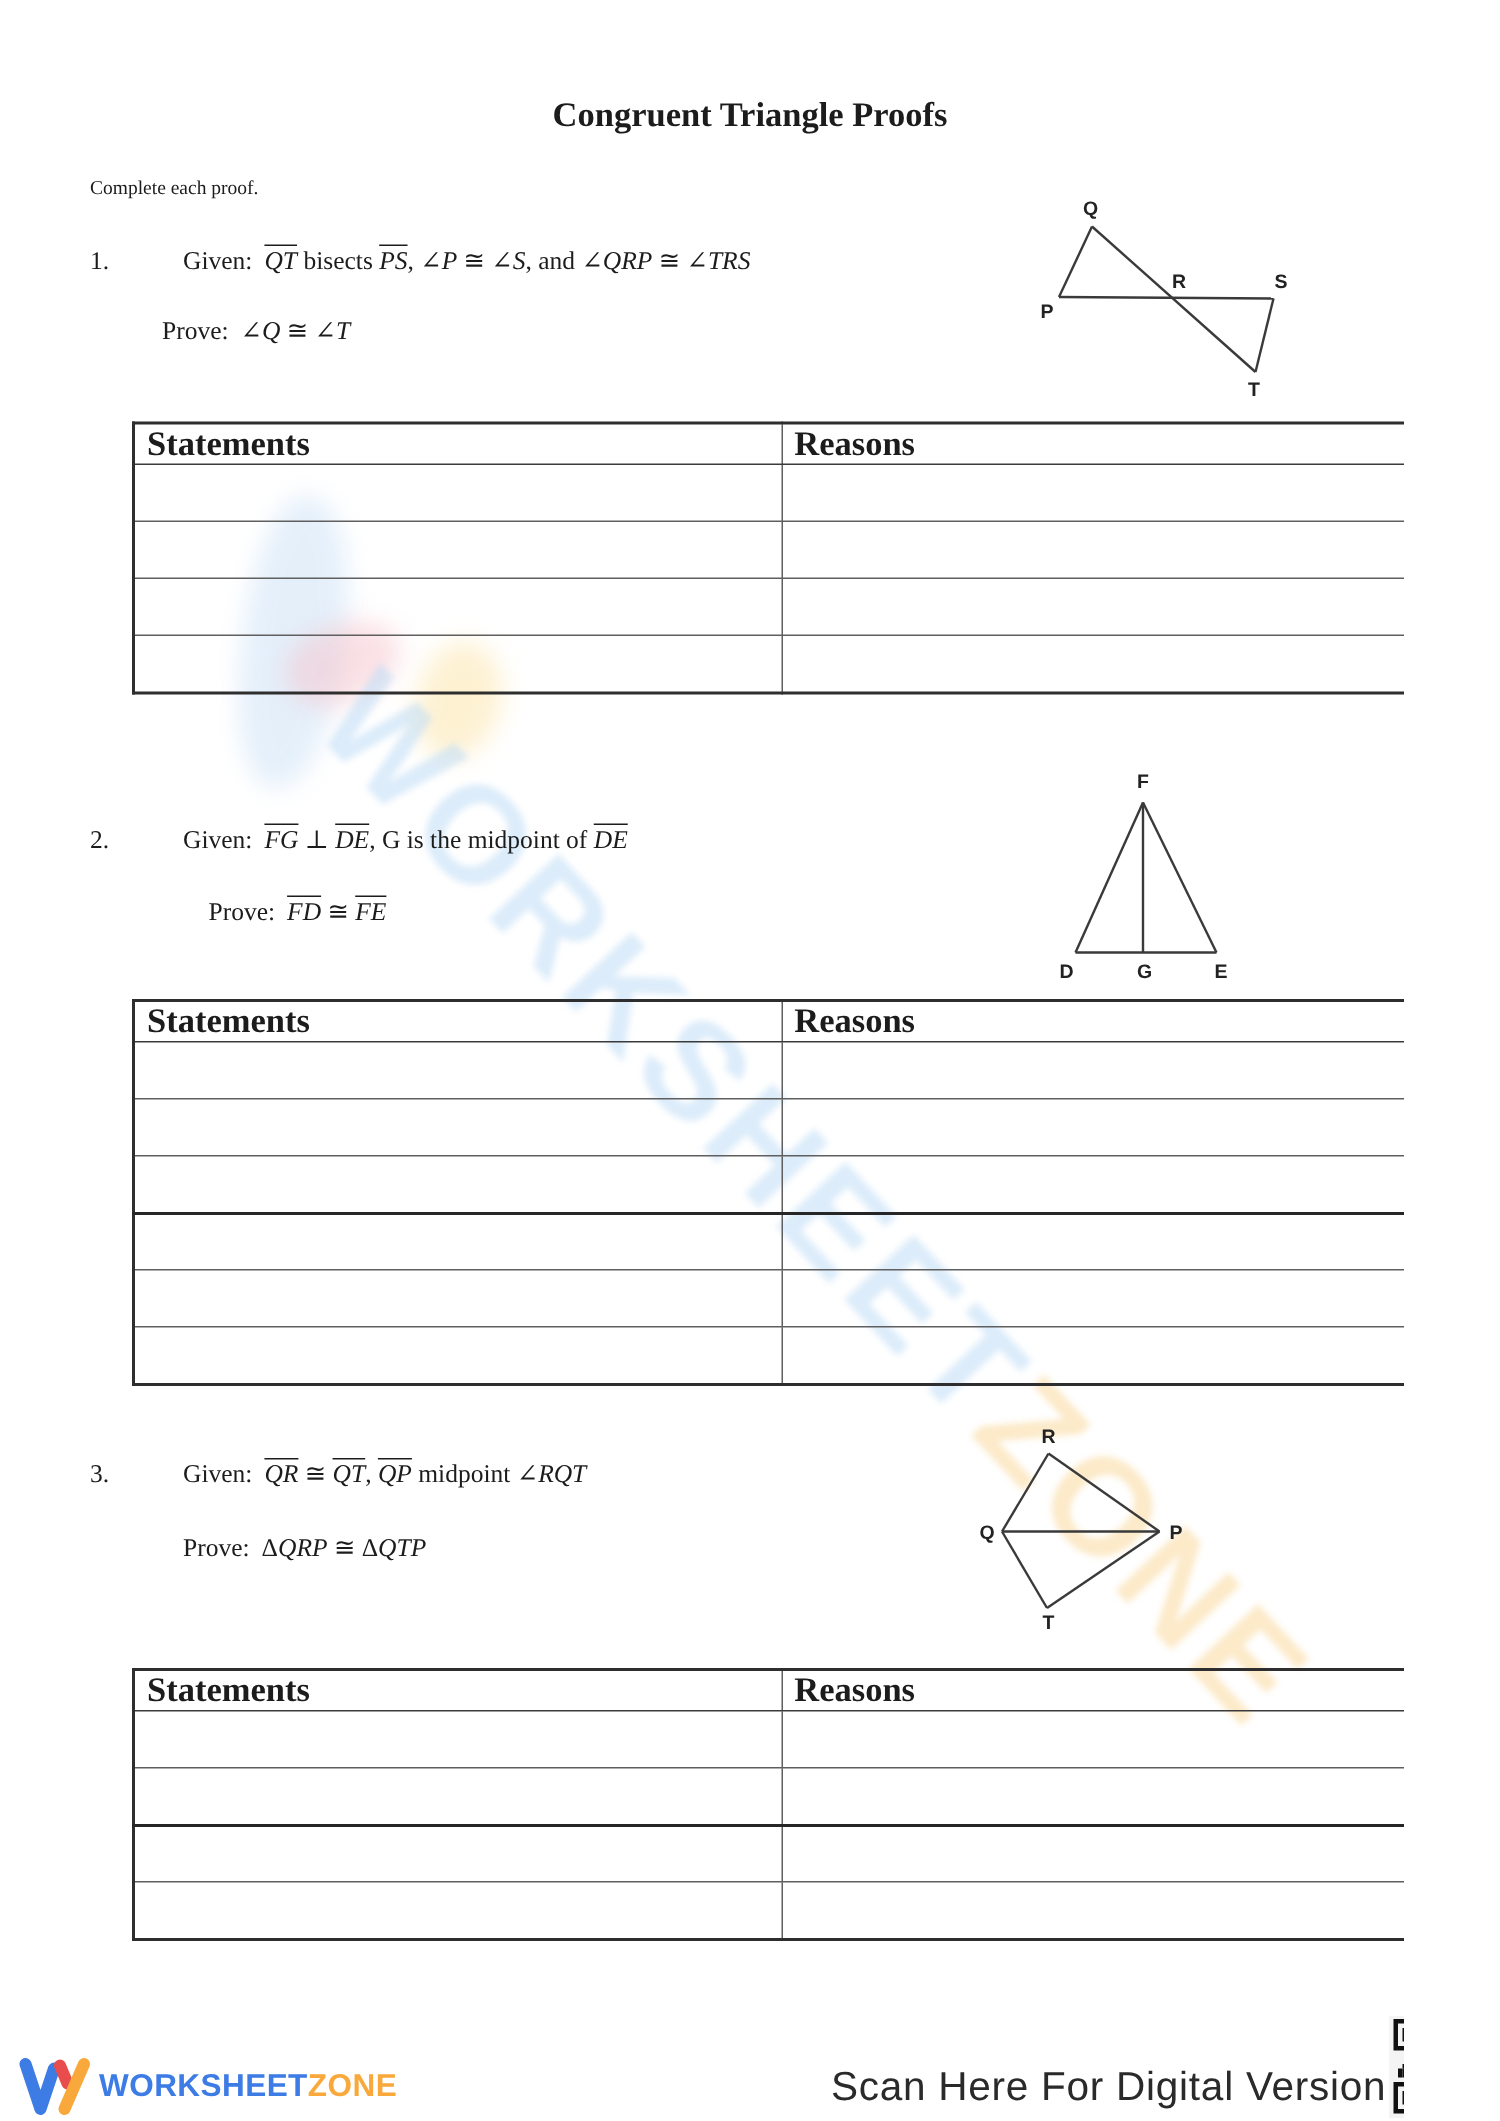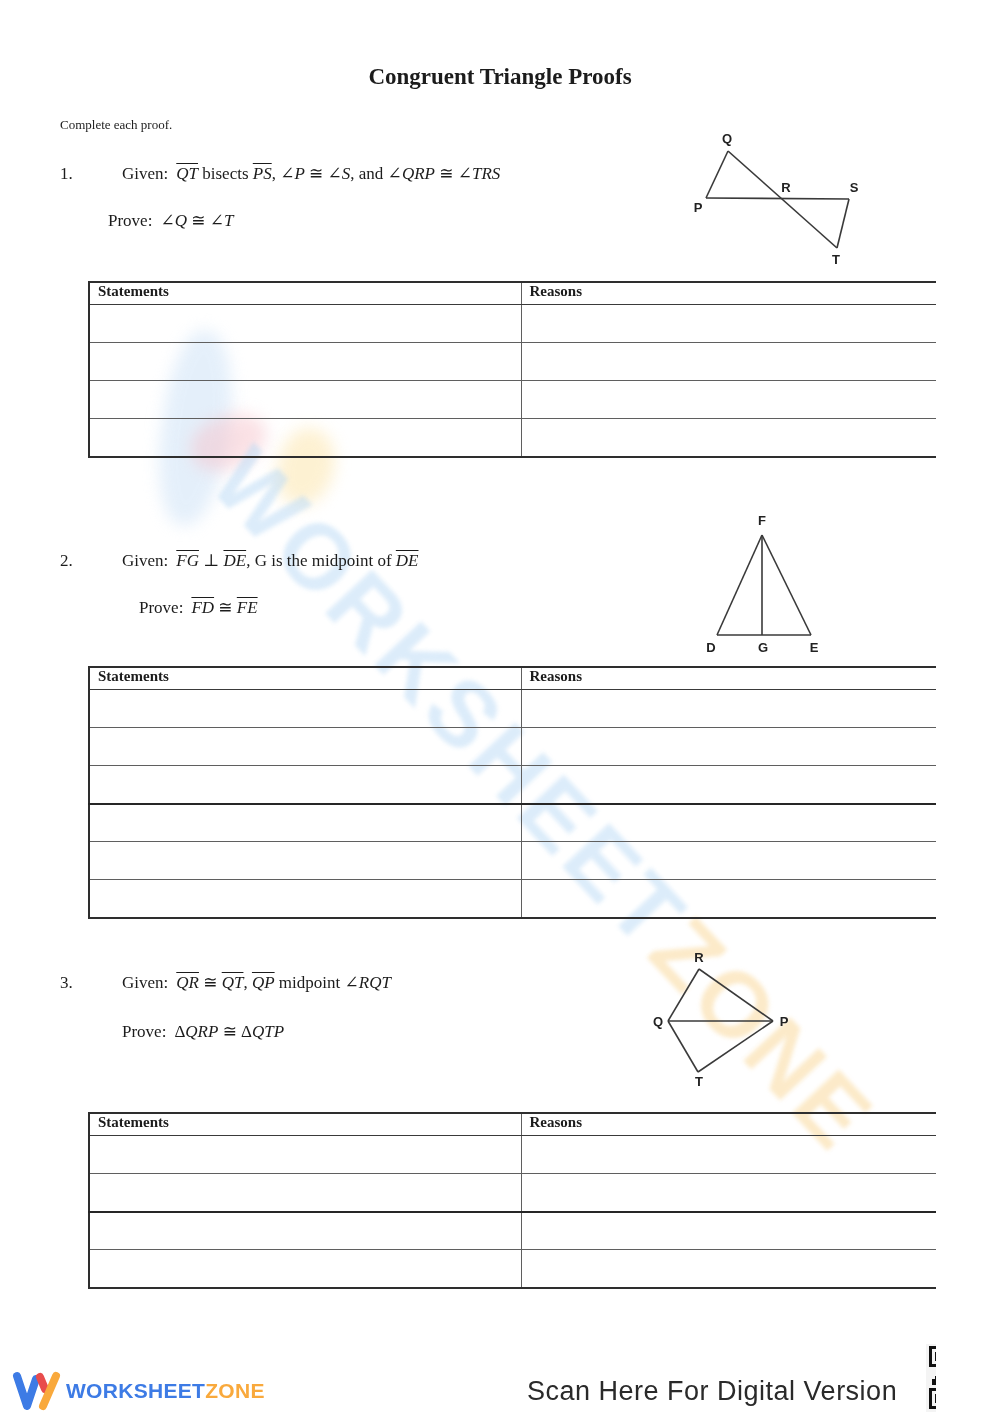--- a/index.html
+++ b/index.html
@@ -28,29 +28,29 @@
   .math .it{font-style:italic;}
   .math .seg{font-style:italic;text-decoration:overline;text-decoration-thickness:1px;margin-top:44px;}
   
   .diagram{position:absolute;}
   .diagram line{stroke:#3a3a3a;stroke-width:1.6;}
   .diagram text{font-family:"Liberation Sans","DejaVu Sans",sans-serif;font-size:13px;font-weight:700;fill:#222;text-anchor:middle;}
   
   .proof-table{position:absolute;border-collapse:collapse;table-layout:fixed;background:transparent;
                border:2px solid #2e2e2e;}
   .proof-table th,.proof-table td{border:1px solid #5f5f5f;padding:0 8px;vertical-align:top;}
-  .proof-table th{font-size:15px;font-weight:700;text-align:left;height:21px;border-bottom:1px solid #3a3a3a;}
+  .proof-table th{font-size:23px;font-weight:700;text-align:left;height:21px;border-bottom:1px solid #3a3a3a;}
   .proof-table tr.blank{height:38px;}
   .proof-table tr.thick td{border-bottom:2px solid #262626;}
   
   .footer-brand{position:absolute;left:66px;top:1379px;font-family:"Liberation Sans","DejaVu Sans",sans-serif;
                 font-size:21px;font-weight:800;letter-spacing:.3px;white-space:nowrap;text-align:center;}
   .brand-blue{color:#3D7BE5;}
   .brand-orange{color:#F9A93C;}
-  .scan-text{position:absolute;left:527px;top:1376px;font-family:"Liberation Sans","DejaVu Sans",sans-serif;
+  .scan-text{position:absolute;left:554px;top:1376px;font-family:"Liberation Sans","DejaVu Sans",sans-serif;
              font-size:27px;font-weight:400;color:#2a2a2a;letter-spacing:.5px;white-space:nowrap;}
   .logo-mark{position:absolute;left:12px;top:1366px;}
   .qr{position:absolute;left:926px;top:1344px;}
 </style>
 </head>
 <body>
 
 <div class="page">
 
   <div class="wm">

